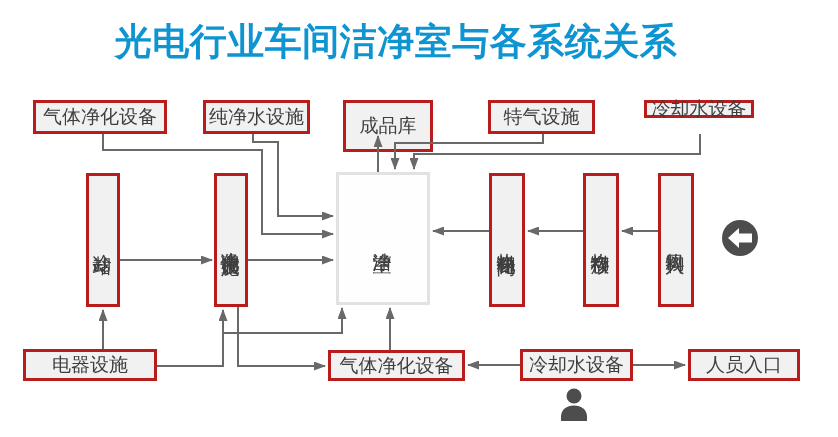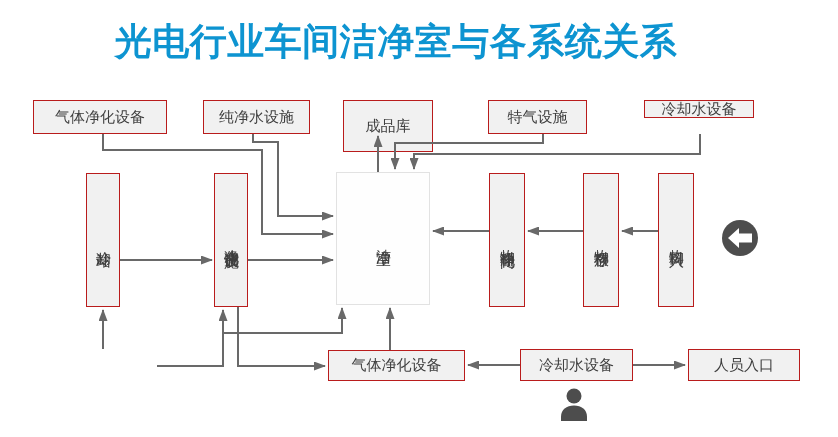--- a/index.html
+++ b/index.html
@@ -5,23 +5,23 @@
   html,body{margin:0;padding:0;background:#ffffff;}
   #stage{
     position:relative;width:838px;height:437px;background:#ffffff;overflow:hidden;
     font-family:"DejaVu Sans","Liberation Sans",sans-serif;
   }
   #title{
     position:absolute;left:0;top:17px;width:792px;text-align:center;
     font-size:37px;font-weight:bold;color:#0d94d1;letter-spacing:0.5px;
   }
   .node{
-    position:absolute;background:#f1f1f1;border:1px solid #b91c1c;
+    position:absolute;background:#f1f1f1;border:3px solid #b91c1c;
     display:flex;align-items:center;justify-content:center;
-    font-size:15px;color:#3e3e3e;box-sizing:border-box;white-space:nowrap;
+    font-size:19px;color:#3e3e3e;box-sizing:border-box;white-space:nowrap;
   }
   .vnode{
     writing-mode:vertical-rl;text-orientation:upright;
     letter-spacing:1px;
   }
   .cleanroom{background:#fefefe;border-color:#e2e2e2;}
   #edges{position:absolute;left:0;top:0;pointer-events:none;}
 </style>
 </head>
 <body>
@@ -32,21 +32,21 @@
 
   <div class="node" style="left:33px;top:100px;width:134px;height:34px;">
     <span>气体净化设备</span>
   </div>
   <div class="node" style="left:203px;top:100px;width:107px;height:34px;">
     <span>纯净水设施</span>
   </div>
   <div class="node" style="left:343px;top:100px;width:90px;height:52px;">
     <span>成品库</span>
   </div>
-  <div class="node" style="left:488px;top:100px;width:99px;height:34px;">
+  <div class="node" style="left:488px;top:100px;width:107px;height:34px;">
     <span>特气设施</span>
   </div>
   <div class="node" style="left:644px;top:100px;width:110px;height:18px;">
     <span>冷却水设备</span>
   </div>
 
   <div class="node vnode" style="left:86px;top:173px;width:34px;height:134px;">
     <span>冷却站</span>
   </div>
   <div class="node vnode" style="left:214px;top:173px;width:34px;height:134px;">
@@ -58,20 +58,23 @@
   <div class="node vnode" style="left:489px;top:173px;width:36px;height:134px;">
     <span>物料净化间</span>
   </div>
   <div class="node vnode" style="left:583px;top:173px;width:36px;height:134px;">
     <span>物料存放</span>
   </div>
   <div class="node vnode" style="left:658px;top:173px;width:36px;height:134px;">
     <span>物料入口</span>
   </div>
 
+  <div class="node" style="left:23px;top:349px;width:134px;height:32px;">
+    <span>电器设施</span>
+  </div>
   <div class="node" style="left:328px;top:350px;width:137px;height:31px;">
     <span>气体净化设备</span>
   </div>
   <div class="node" style="left:520px;top:349px;width:113px;height:32px;">
     <span>冷却水设备</span>
   </div>
   <div class="node" style="left:688px;top:349px;width:112px;height:32px;">
     <span>人员入口</span>
   </div>
 

